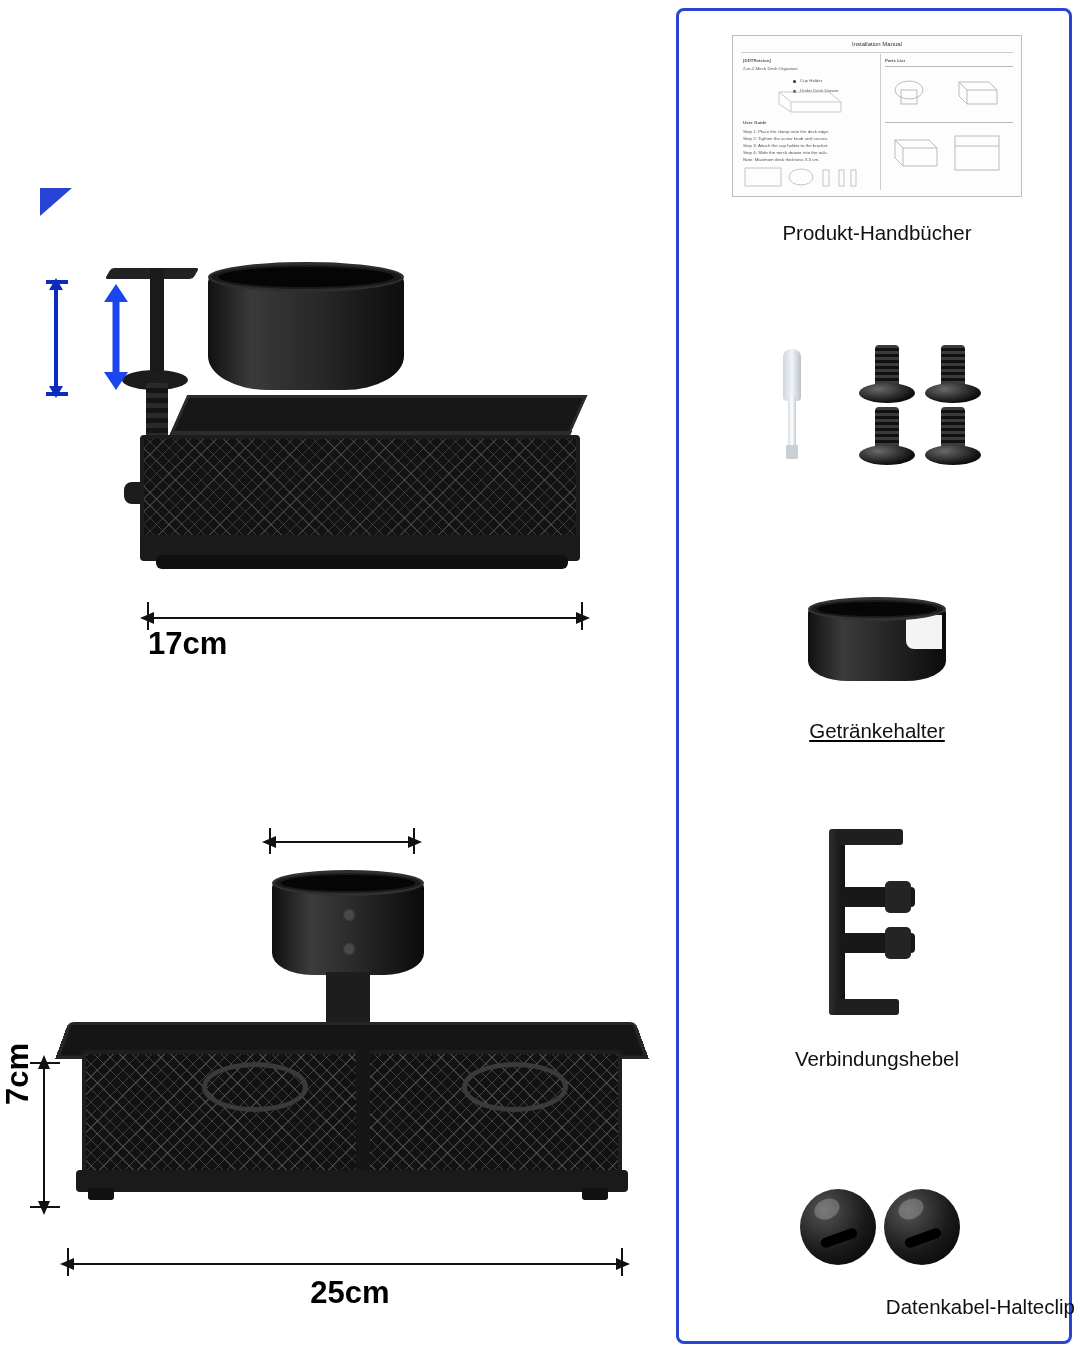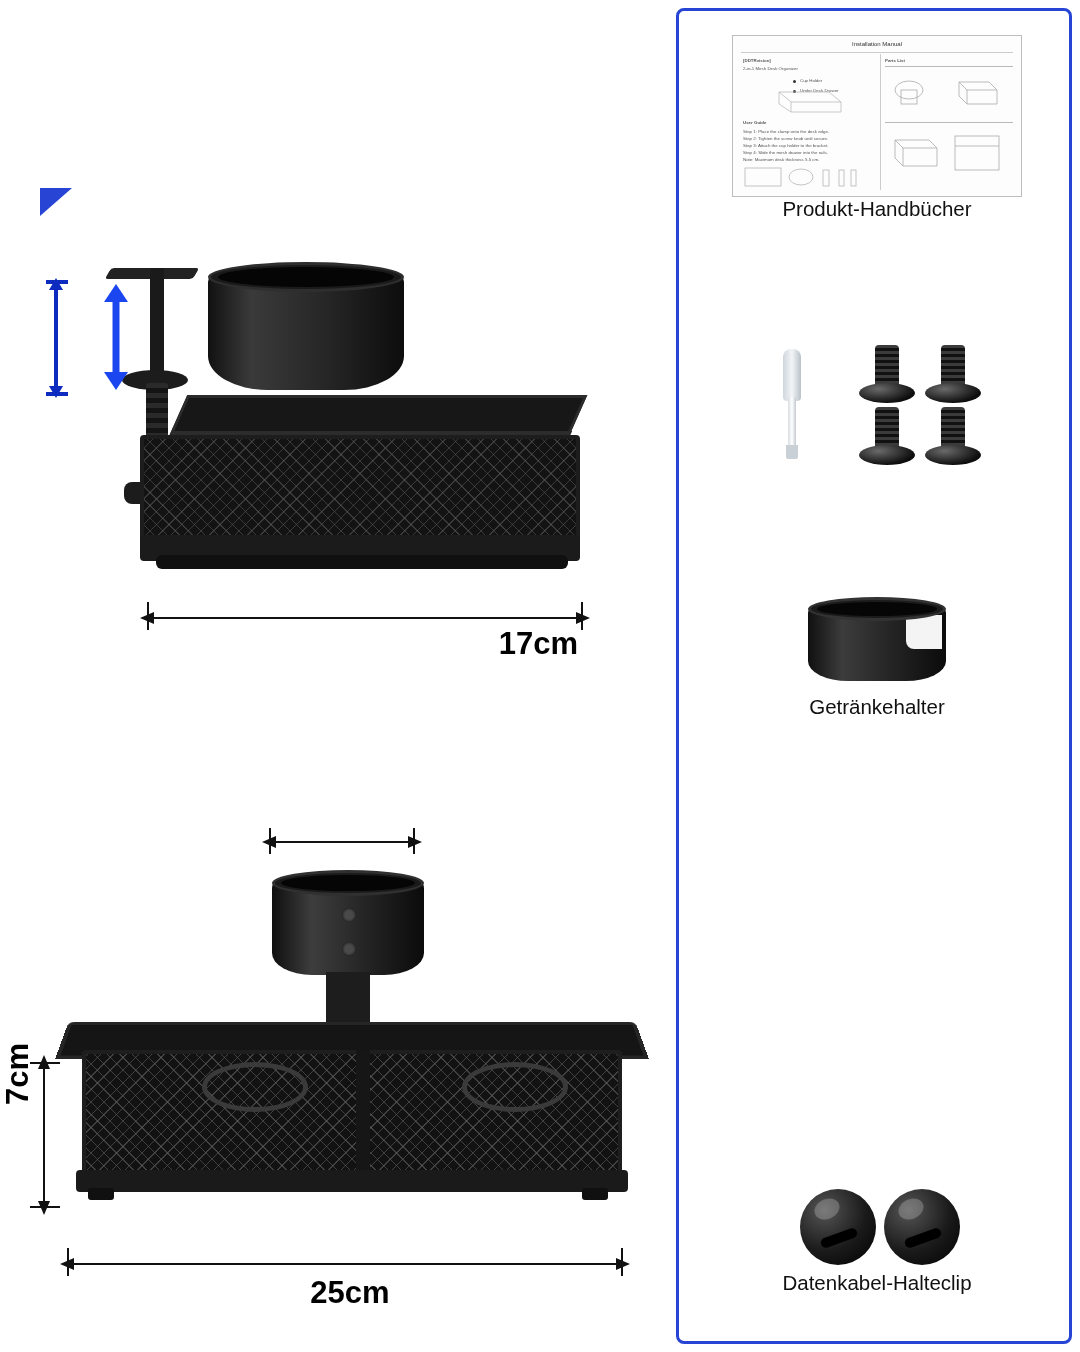--- a/index.html
+++ b/index.html
@@ -147,21 +147,21 @@
   .p1-tray-rail {
     position: absolute; left: 30px; top: 36px;
     width: 400px; height: 10px;
     background: #2c2c2c;
     transform: skewX(-24deg);
   }
 
   #dim-v1 { position: absolute; left: 46px; top: 278px; }
   #dim-17 {
     position: absolute; left: 148px; top: 626px;
-    width: 430px; text-align: right;
+    width: 430px; text-align: left;
     font-size: 31px; font-weight: bold;
   }
 
   
   #product-view-2 {
     position: absolute;
     left: 40px; top: 860px;
     width: 610px; height: 380px;
   }
   .p2-cup {
@@ -263,21 +263,21 @@
   }
   .part {
     position: absolute;
     left: 0;
     width: 396px;
     text-align: center;
   }
   .part-caption {
     font-size: 20.5px;
     color: #111;
-    margin-top: 0;
+    margin-top: 24px;
   }
   .part-img { position: relative; margin: 0 auto; }
 
   
   #manual-sheet {
     width: 288px; height: 160px;
     background: #fdfdfd;
     border: 1px solid #bdbdbd;
     position: relative;
     margin: 0 auto;
@@ -585,32 +585,44 @@
         <div class="screw-thread"></div>
         <div class="screw-head"></div>
       </div>
       <div class="screw" style="left:178px; top:68px;">
         <div class="screw-thread"></div>
         <div class="screw-head"></div>
       </div>
     </div>
   </div>
 
-  <div class="part" style="top:578px;">
+  <div class="part" style="top:578px;text-decoration:underline;">
     <div class="part-img" style="width:178px; height:106px;">
       <div class="ch-body"></div>
       <div class="ch-notch"></div>
       <div class="ch-rim"></div>
       <div class="ch-rim-in"></div>
     </div>
     <div class="part-caption">Getränkehalter</div>
   </div>
 
-
-  <div class="part" style="top:1178px;">
+  <div class="part" style="top:812px;">
+    <div class="part-img" style="width:140px; height:200px;">
+      <div class="cl-plate"></div>
+      <div class="cl-arm-top"></div>
+      <div class="cl-arm-bot"></div>
+      <div class="cl-jaw1"></div>
+      <div class="cl-knob"></div>
+      <div class="cl-jaw2"></div>
+      <div class="cl-knob2"></div>
+    </div>
+    <div class="part-caption">Verbindungshebel</div>
+  </div>
+
+  <div class="part" style="top:1178px;text-align:right;">
     <div class="part-img" style="width:186px; height:82px;">
       <div class="clip" style="left:16px;">
         <div class="clip-hi"></div>
         <div class="clip-slot"></div>
       </div>
       <div class="clip" style="left:100px;">
         <div class="clip-hi"></div>
         <div class="clip-slot"></div>
       </div>
     </div>

